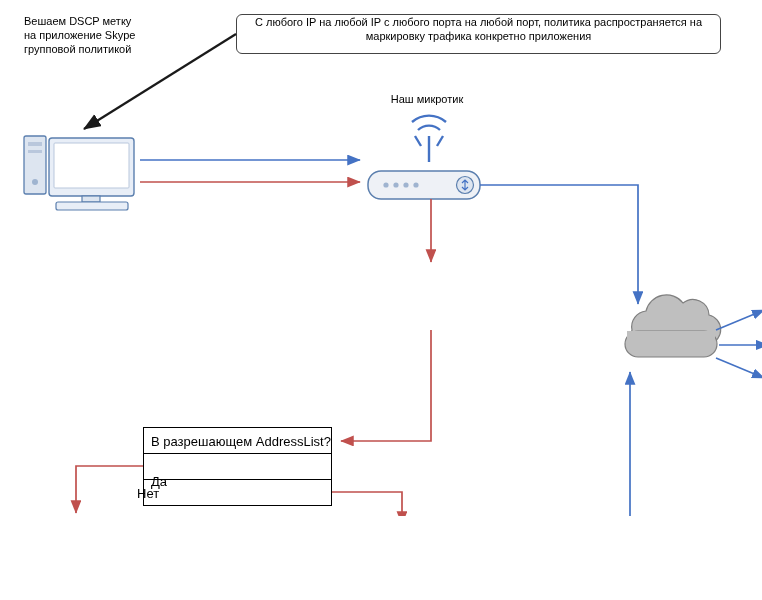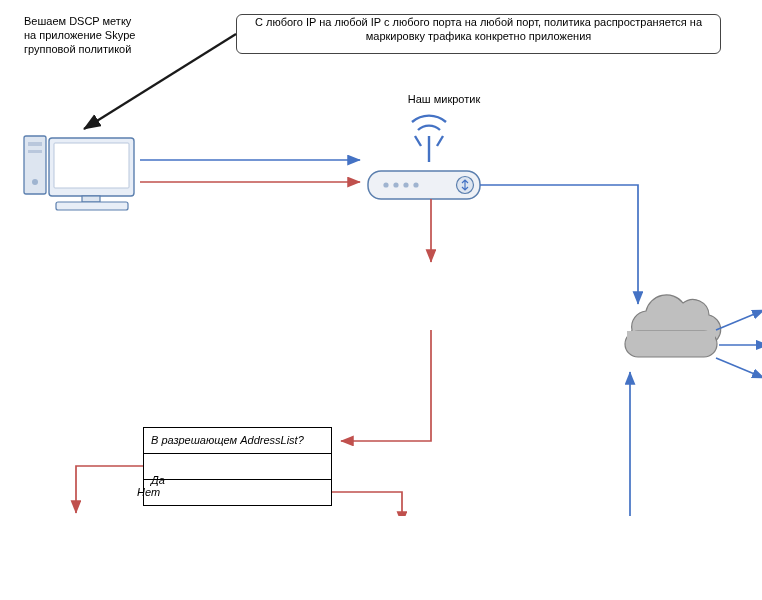--- a/index.html
+++ b/index.html
@@ -52,23 +52,22 @@
   svg.overlay {
     position: absolute;
     left: 0;
     top: 0;
     width: 762px;
     height: 600px;
     pointer-events: none;
   }
   .cell-label {
     position: absolute;
-    font-size: 11px;
+    font-size: 13px;
     color: #000;
-    font-style: italic;
   }
   .red-label {
     color: #d05a5a;
   }
   .inet-label {
     position: absolute;
     font-size: 13px;
     color: #4472c4;
   }
 </style>
@@ -78,21 +77,21 @@
 <div id="canvas">
 
   <div class="txt left" style="left:8px; top:14px; width:145px;">Вешаем DSCP метку
 на приложение Skype
 групповой политикой</div>
 
   <div class="rbox" style="left:220px; top:14px; width:485px; height:40px;">
     <div class="txt-in" style="padding:0 8px;">C любого IP на любой IP с любого порта на любой порт, политика распространяется на маркировку трафика конкретно приложения</div>
   </div>
 
-  <div class="txt center" style="left:363px; top:92px; width:130px;">Наш микротик</div>
+  <div class="txt center" style="left:346px; top:92px; width:130px;">Наш микротик</div>
 
 
 
   <div class="box" style="left:127px; top:427px; width:189px; height:79px;"></div>
   <div class="box" style="left:127px; top:453px; width:189px; height:0; border-top:1px solid #000; border-left:none; border-right:none; border-bottom:none;"></div>
   <div class="box" style="left:127px; top:479px; width:189px; height:0; border-top:1px solid #000; border-left:none; border-right:none; border-bottom:none;"></div>
 
   <div class="cell-label" style="left:135px; top:434px;">В разрешающем AddressList?</div>
   <div class="cell-label" style="left:135px; top:474px;">Да</div>
   <div class="cell-label" style="left:121px; top:486px;">Нет</div>

